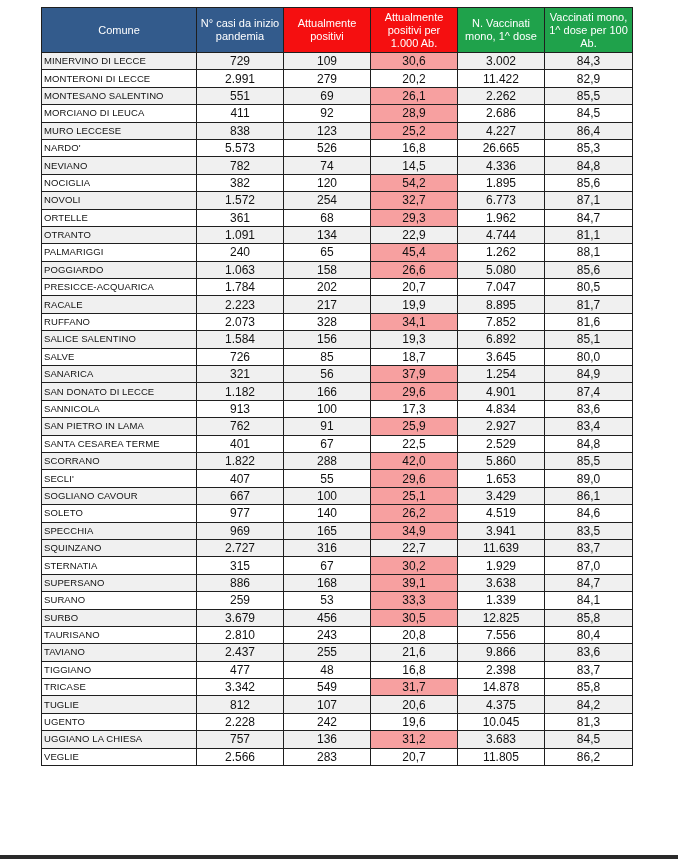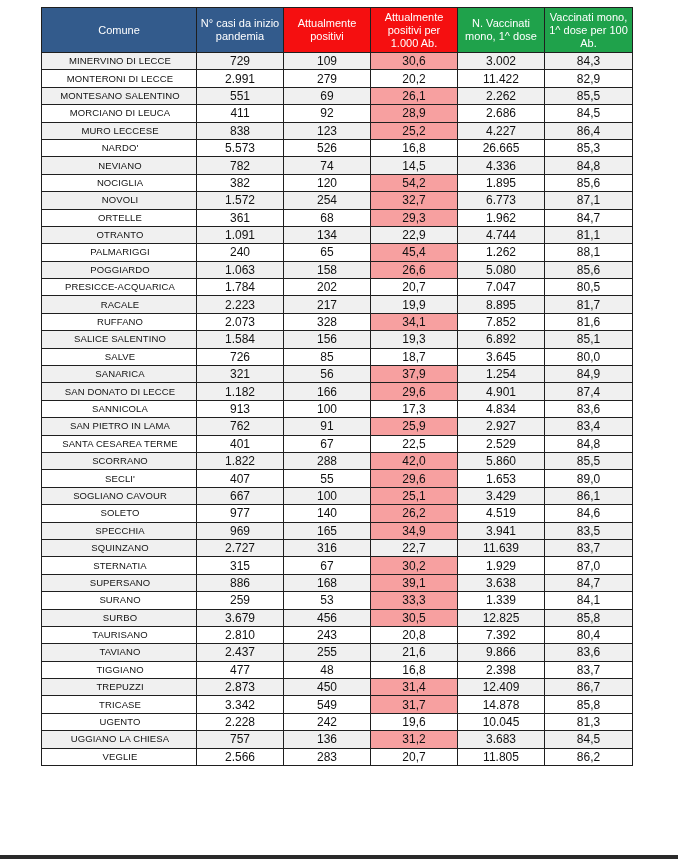--- a/index.html
+++ b/index.html
@@ -9,21 +9,21 @@
   table { border-collapse:collapse; table-layout:fixed; width:591px; }
   col.c0 { width:155px; } col.c1 { width:87px; } col.c2 { width:87px; }
   col.c3 { width:87px; } col.c4 { width:87px; } col.c5 { width:88px; }
   th { height:44px; padding:0 2px; font-weight:normal; font-size:11px; line-height:13px;
        color:#ffffff; border:1px solid #1f1f1f; text-align:center; vertical-align:middle; }
   th.blue { background:#335b8c; }
   th.red { background:#f50f10; }
   th.green { background:#1fa24b; }
   td { height:16.4px; padding:0; border:1px solid #1f1f1f; font-size:12px; color:#111;
        text-align:center; vertical-align:middle; line-height:14px; }
-  td.name { text-align:center; padding-left:2px; font-size:9.5px; letter-spacing:0.1px; white-space:nowrap; overflow:hidden; }
+  td.name { text-align:left; padding-left:2px; font-size:9.5px; letter-spacing:0.1px; white-space:nowrap; overflow:hidden; }
   tr.odd td { background:#f0f0f0; }
   tr.even td { background:#ffffff; }
   tr td.hl { background:#f7a0a0 !important; }
   .bottom-bar { position:absolute; left:0; top:855px; width:678px; height:4px; background:#2a2a2a; }
 </style>
 </head>
 <body>
 
 <div class="sheet">
   <table>
@@ -308,54 +308,54 @@
           <td>456</td>
           <td class="hl">30,5</td>
           <td>12.825</td>
           <td>85,8</td>
         </tr>
         <tr class="even">
           <td class="name">TAURISANO</td>
           <td>2.810</td>
           <td>243</td>
           <td>20,8</td>
-          <td>7.392</td>
+          <td>7.556</td>
           <td>80,4</td>
         </tr>
         <tr class="odd">
           <td class="name">TAVIANO</td>
           <td>2.437</td>
           <td>255</td>
           <td>21,6</td>
           <td>9.866</td>
           <td>83,6</td>
         </tr>
         <tr class="even">
           <td class="name">TIGGIANO</td>
           <td>477</td>
           <td>48</td>
           <td>16,8</td>
           <td>2.398</td>
           <td>83,7</td>
         </tr>
-        <tr class="odd">
-          <td class="name">TREPUZZI</td>
-          <td>2.873</td>
-          <td>450</td>
-          <td class="hl">31,4</td>
-          <td>12.409</td>
-          <td>86,7</td>
-        </tr>
         <tr class="even">
           <td class="name">TRICASE</td>
           <td>3.342</td>
           <td>549</td>
           <td class="hl">31,7</td>
           <td>14.878</td>
           <td>85,8</td>
+        </tr>
+        <tr class="odd">
+          <td class="name">TUGLIE</td>
+          <td>812</td>
+          <td>107</td>
+          <td>20,6</td>
+          <td>4.375</td>
+          <td>84,2</td>
         </tr>
         <tr class="even">
           <td class="name">UGENTO</td>
           <td>2.228</td>
           <td>242</td>
           <td>19,6</td>
           <td>10.045</td>
           <td>81,3</td>
         </tr>
         <tr class="odd">

